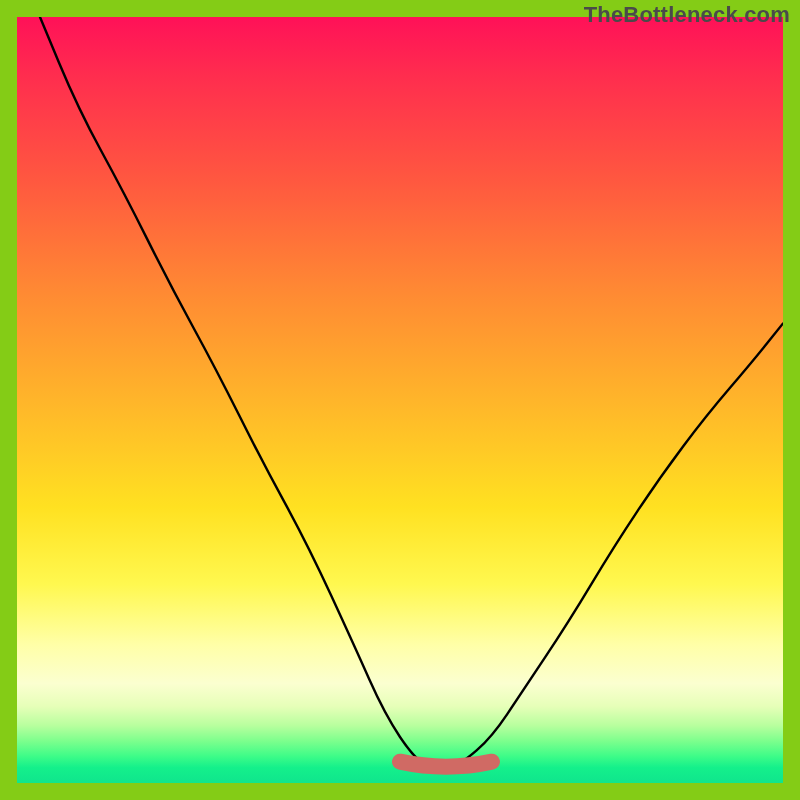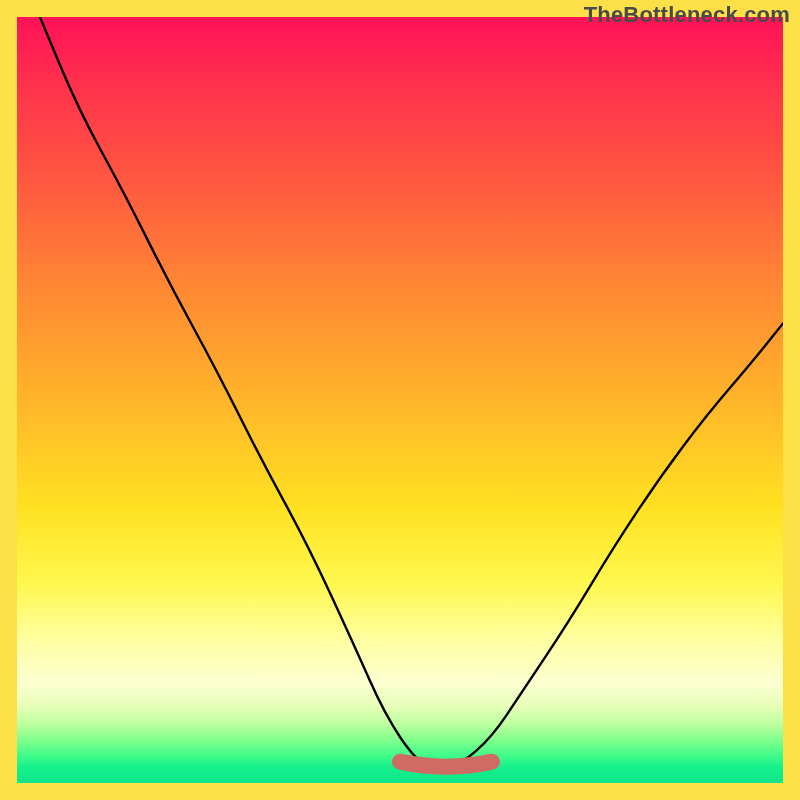--- a/index.html
+++ b/index.html
@@ -1,21 +1,21 @@
 <!DOCTYPE html>
 <html><head>
 <meta charset="utf-8">
 <style>
   * { margin: 0; padding: 0; box-sizing: border-box; }
   html, body { width: 800px; height: 800px; overflow: hidden; background: #000; }
   .frame {
     position: relative;
     width: 800px;
     height: 800px;
-    background: #fde047;
+    background: #84cc16;
   }
   .watermark {
     position: absolute;
     top: 2px;
     right: 10px;
     font-family: Arial, Helvetica, sans-serif;
     font-size: 22px;
     font-weight: 600;
     color: #4a4a4a;
     letter-spacing: 0.2px;

